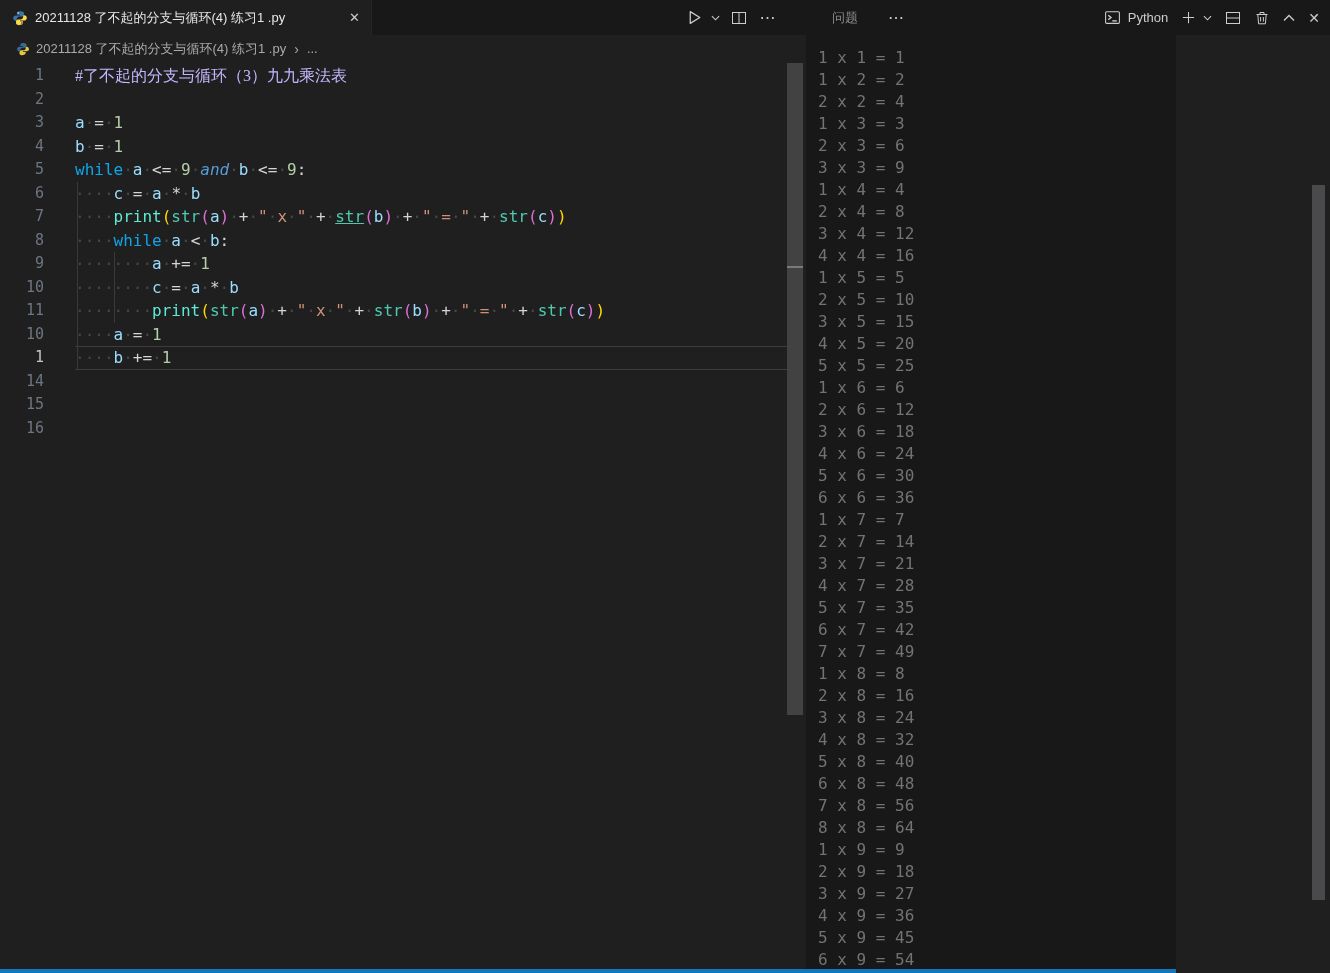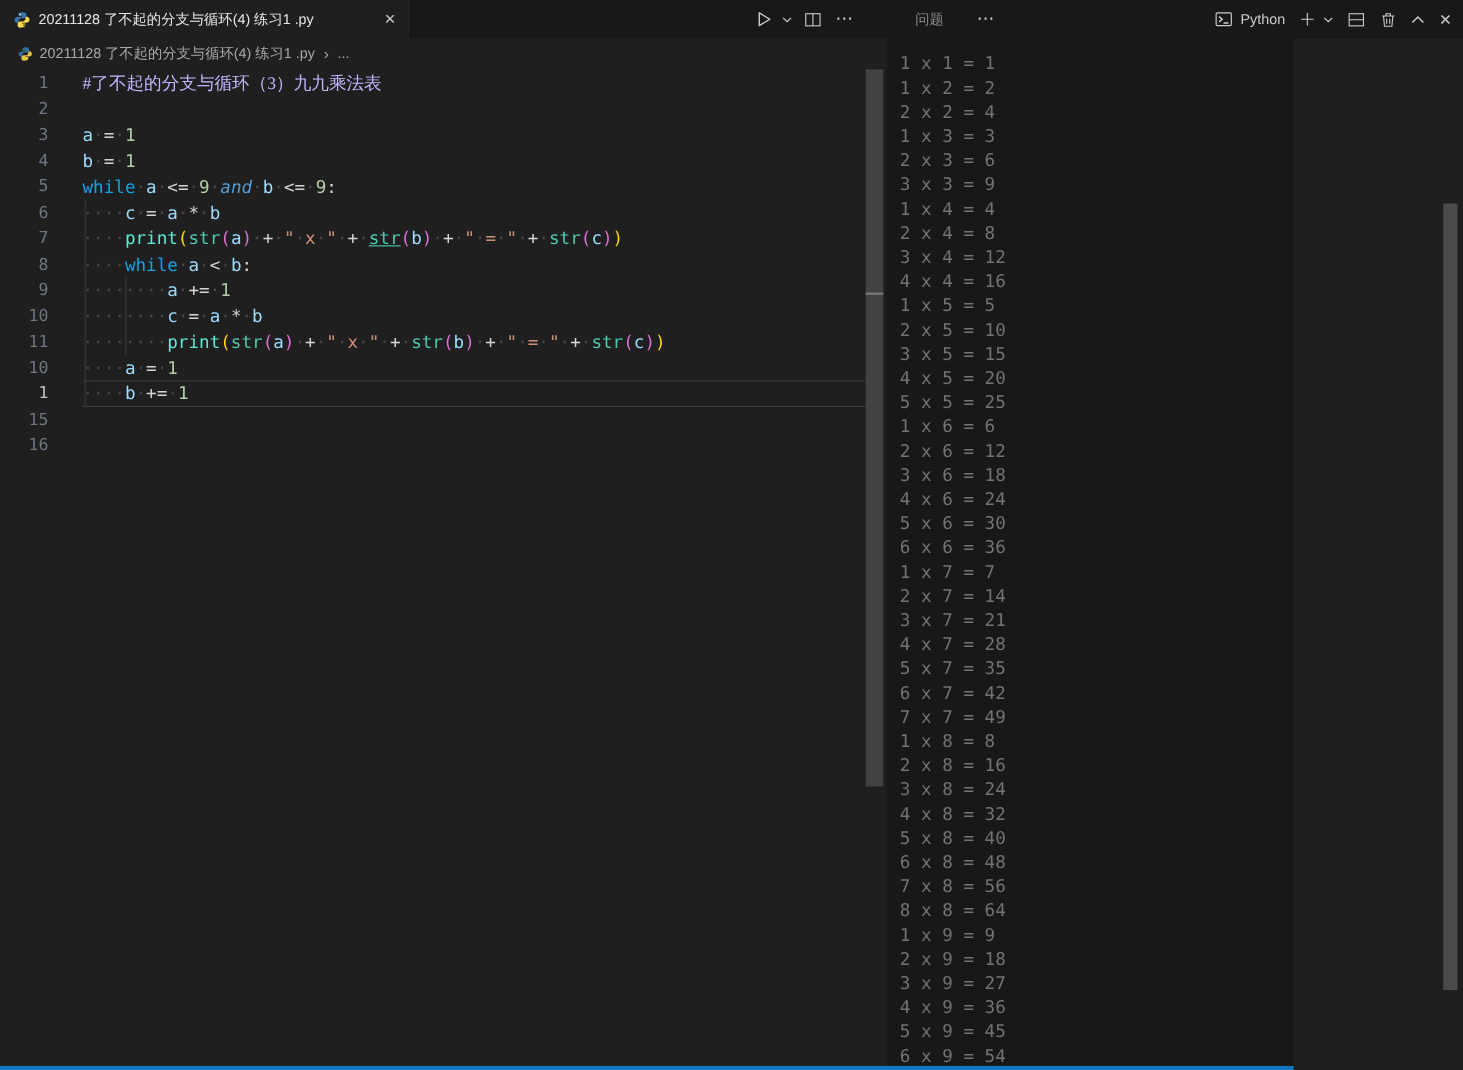--- a/index.html
+++ b/index.html
@@ -220,20 +220,24 @@
         </div>
         <div class="line">
           <span class="ln">10</span>
           <span class="lc"><span class="tk-ws">····</span><span class="tk-v">a</span><span class="tk-ws">·</span><span class="tk-op">=</span><span class="tk-ws">·</span><span class="tk-n">1</span></span>
         </div>
         <div class="line current">
           <span class="ln on">1</span>
           <span class="lc"><span class="tk-ws">····</span><span class="tk-v">b</span><span class="tk-ws">·</span><span class="tk-op">+=</span><span class="tk-ws">·</span><span class="tk-n">1</span></span>
         </div>
         <div class="line">
+          <span class="ln">14</span>
+          <span class="lc"></span>
+        </div>
+        <div class="line">
           <span class="ln">15</span>
           <span class="lc"></span>
         </div>
         <div class="line">
           <span class="ln">16</span>
           <span class="lc"></span>
         </div>
       </div>
     <div class="guide g1"></div>
     <div class="guide g2"></div>

